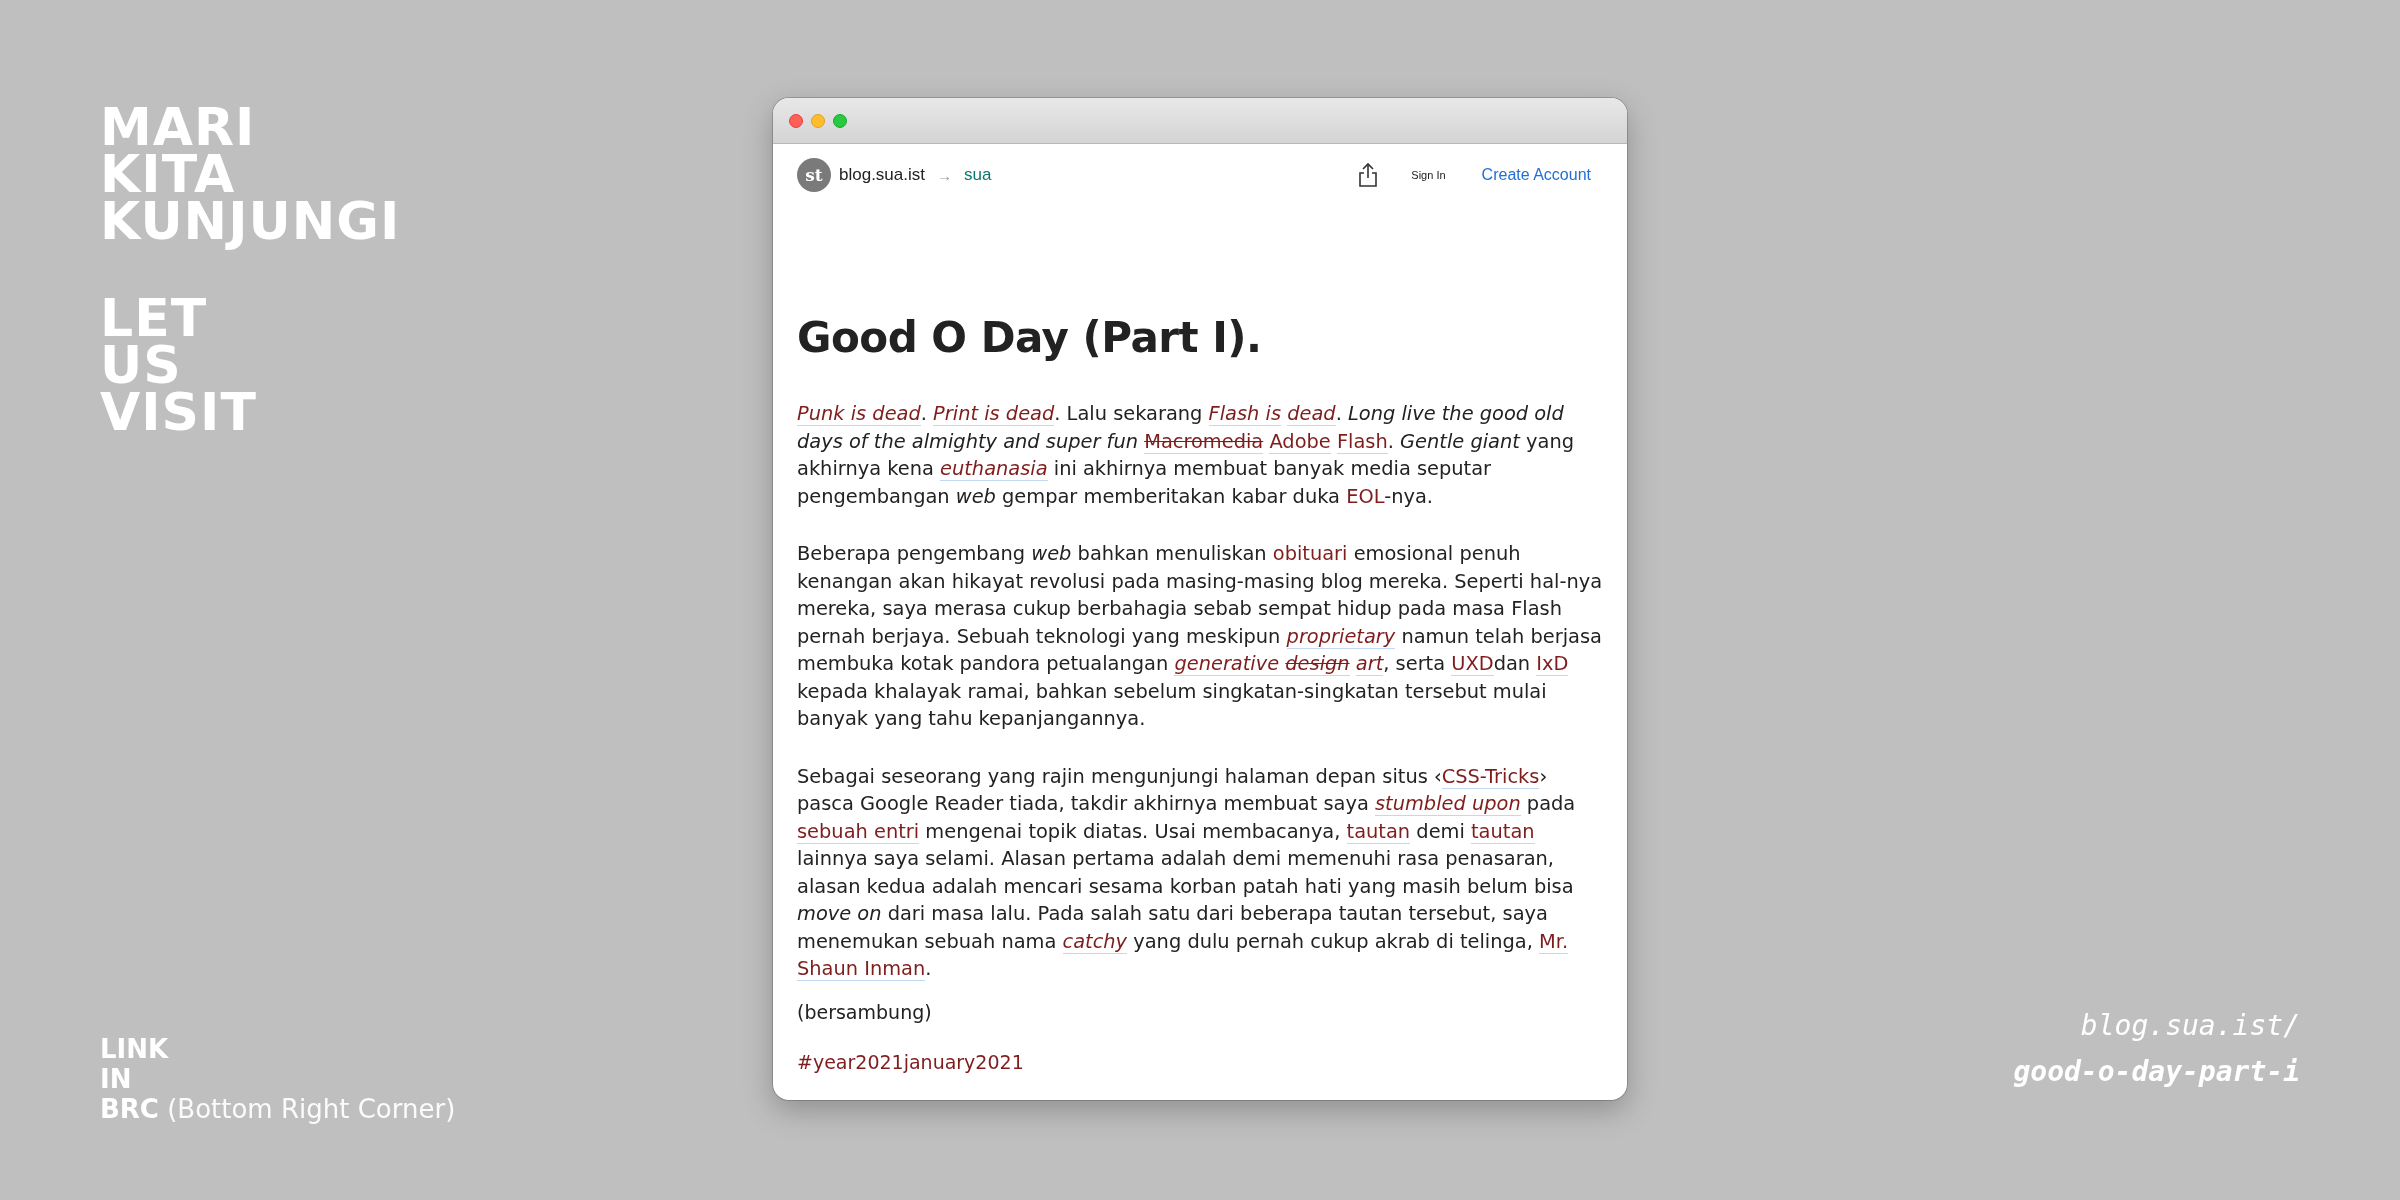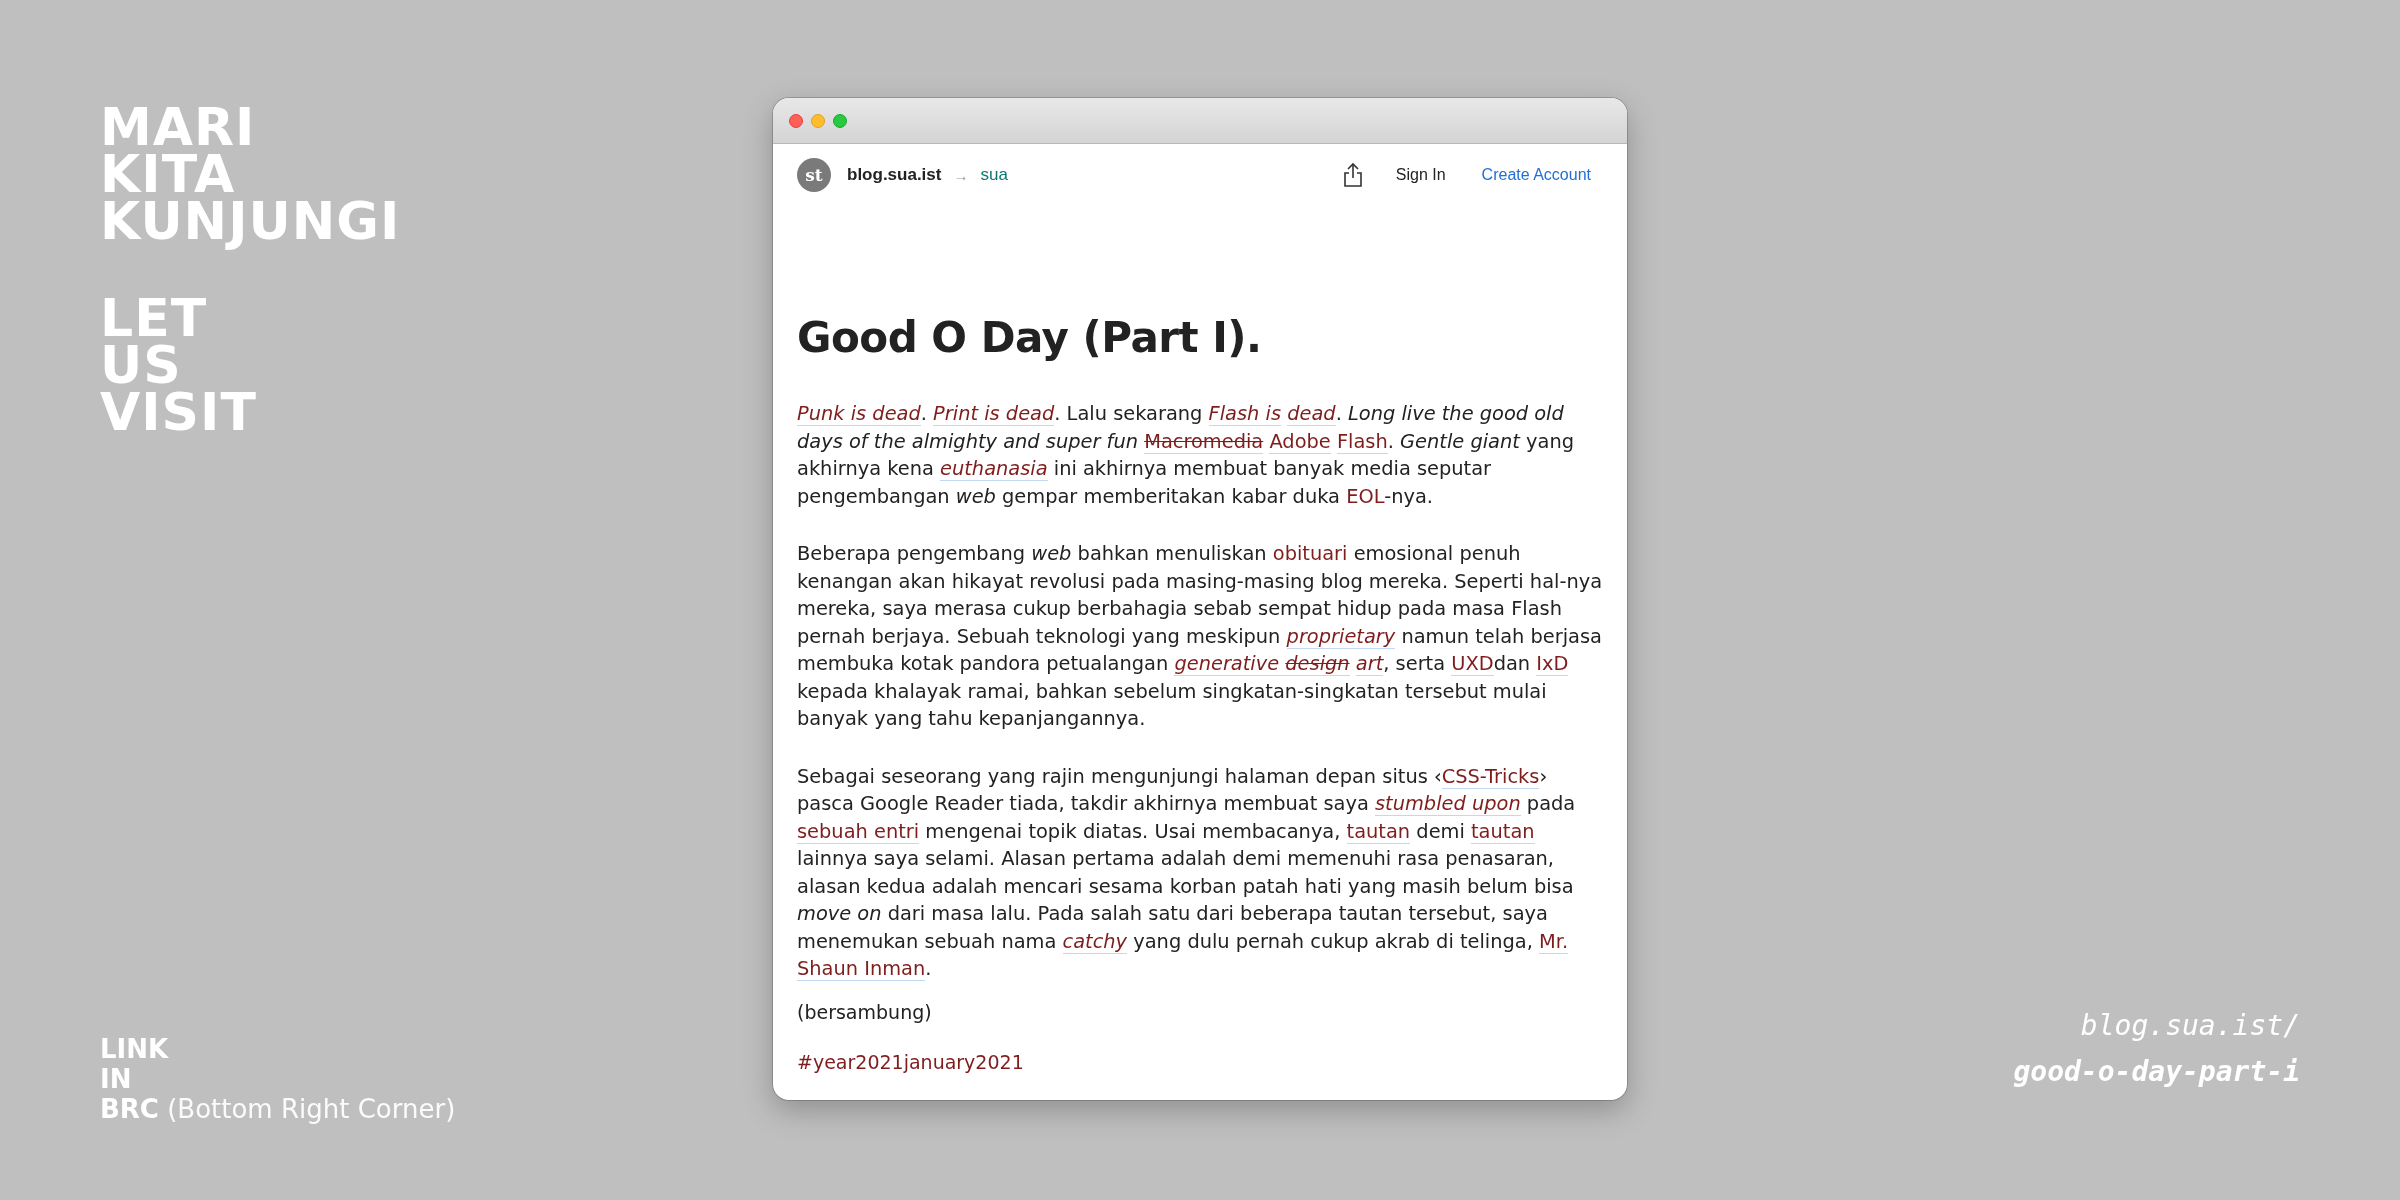--- a/index.html
+++ b/index.html
@@ -45,26 +45,26 @@
 
   .navbar {
     height:62px; display:flex; align-items:center; padding:0 24px;
     font-size:17px; color:#222;
   }
   .avatar {
     width:34px; height:34px; border-radius:50%; background:#7a7a7a; color:#fff;
     display:flex; align-items:center; justify-content:center;
     font-weight:bold; font-size:17px; font-family:"DejaVu Serif", serif;
   }
-  .site { margin-left:16px;font-weight:bold; }
+  .site { margin-left:8px; }
   .arrow { margin:0 12px; color:#999; font-size:15px; }
   .user { color:#0f766e; }
   .spacer { flex:1; }
   .share { width:26px; height:26px; display:flex; align-items:center; justify-content:center; margin-right:30px; }
-  .signin { color:#222; margin-right:36px; font-size:16px; }
+  .signin { color:#222; margin-right:36px; font-size:11px; }
   .create { color:#1f6fd6; font-size:16px; margin-right:12px; }
 
   .content { padding:0 24px; }
   .title {
     margin:106px 0 0 0; font-family:"DejaVu Sans", sans-serif; font-weight:bold;
     font-size:42px; color:#222; letter-spacing:-0.5px; line-height:52px;
   }
   .para {
     margin:36px 0 0 0; font-family:"DejaVu Sans", sans-serif;
     font-size:19.4px; line-height:27.5px; color:#222;

